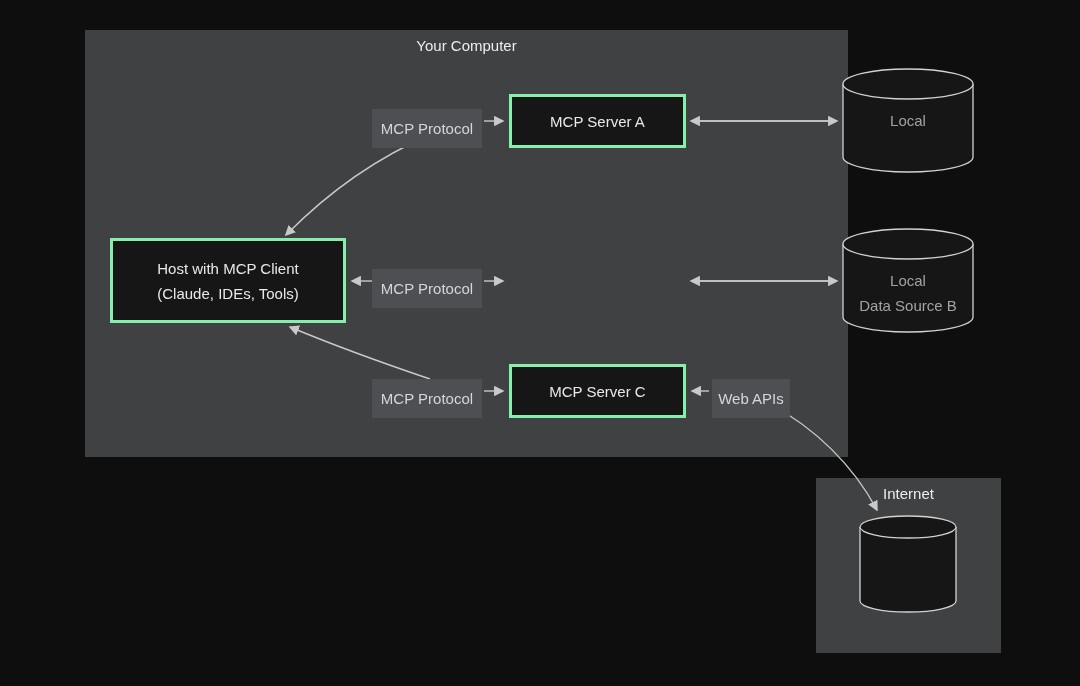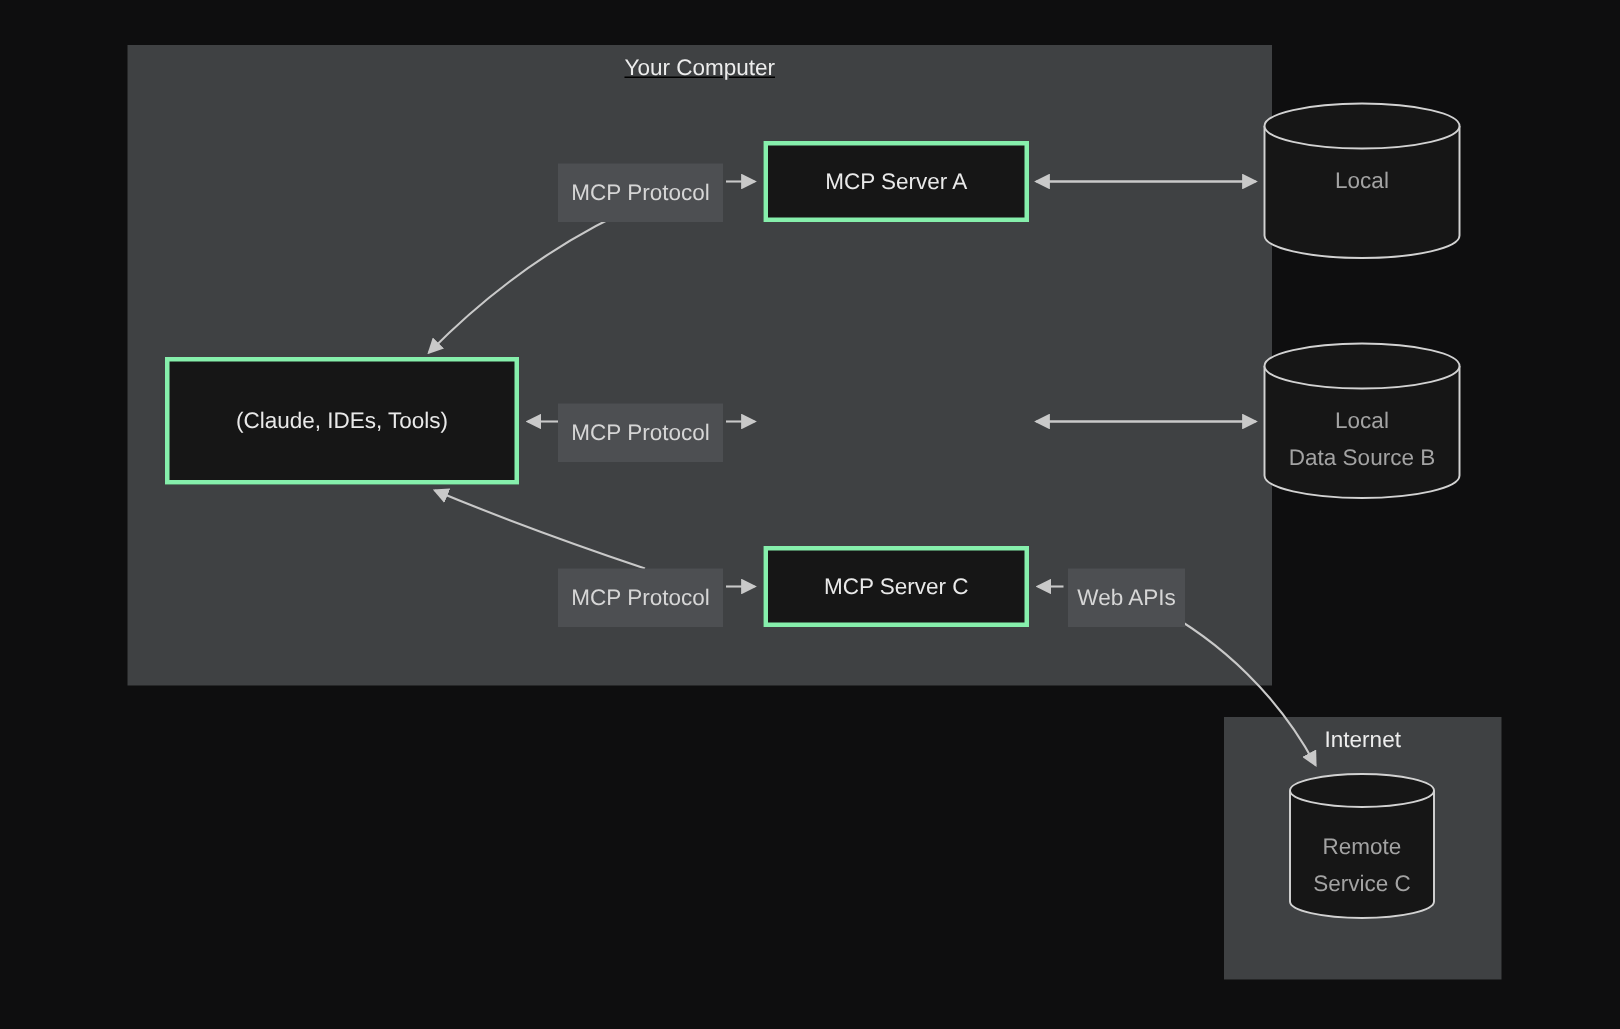--- a/index.html
+++ b/index.html
@@ -5,21 +5,21 @@
   html, body { margin: 0; padding: 0; }
   body {
     width: 1080px; height: 686px;
     background: #0e0e0f;
     font-family: "Liberation Sans", "DejaVu Sans", sans-serif;
     overflow: hidden;
   }
   .stage { position: relative; width: 1080px; height: 686px; }
 
   .panel { position: absolute; background: #3f4143; }
-  .panel-your-computer { left: 85px; top: 30px; width: 763px; height: 427px; text-decoration: underline; }
+  .panel-your-computer { left: 85px; top: 30px; width: 763px; height: 427px; }
   .panel-internet { left: 816px; top: 478px; width: 185px; height: 175px; }
   .panel-title {
     width: 100%; text-align: center; padding-top: 7px;
     color: #ededed; font-size: 15px;
   }
 
   .wires { position: absolute; left: 0; top: 0; pointer-events: none; }
 
   .node {
     position: absolute; box-sizing: border-box;
@@ -97,36 +97,33 @@
         <ellipse cx="908" cy="244" rx="65" ry="15"></ellipse>
       </g>
       <g>
         <path d="M860,527 L860,601 A48,11 0 0 0 956,601 L956,527"></path>
         <ellipse cx="908" cy="527" rx="48" ry="11"></ellipse>
       </g>
     </g>
   </svg>
 
   <div class="node node-host">
+    <div>Host with MCP Client</div>
     <div>(Claude, IDEs, Tools)</div>
   </div>
 
   <div class="node node-server node-server-a">MCP Server A</div>
   <div class="node node-server node-server-c">MCP Server C</div>
 
   <div class="edge-label label-protocol-a">MCP Protocol</div>
   <div class="edge-label label-protocol-b">MCP Protocol</div>
   <div class="edge-label label-protocol-c">MCP Protocol</div>
   <div class="edge-label label-web-apis">Web APIs</div>
 
   <div class="cyl-label cyl-label-dsa">
     <div>Local</div>
   </div>
   <div class="cyl-label cyl-label-dsb">
     <div>Local</div>
     <div>Data Source B</div>
   </div>
-  <div class="cyl-label cyl-label-remote">
-    <div>Remote</div>
-    <div>Service C</div>
-  </div>
 
 </div>
 
 </body></html>

